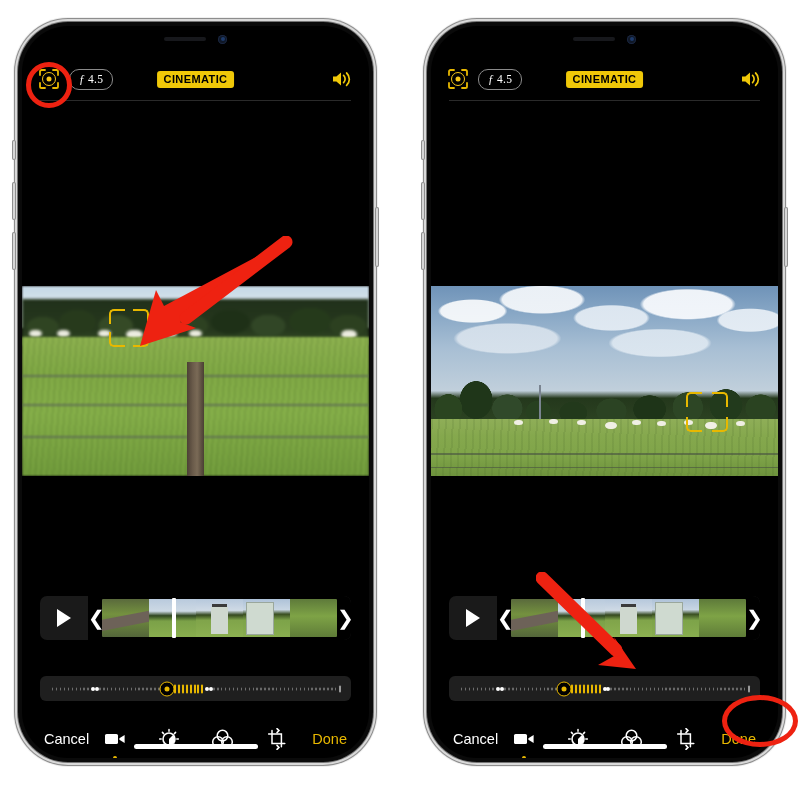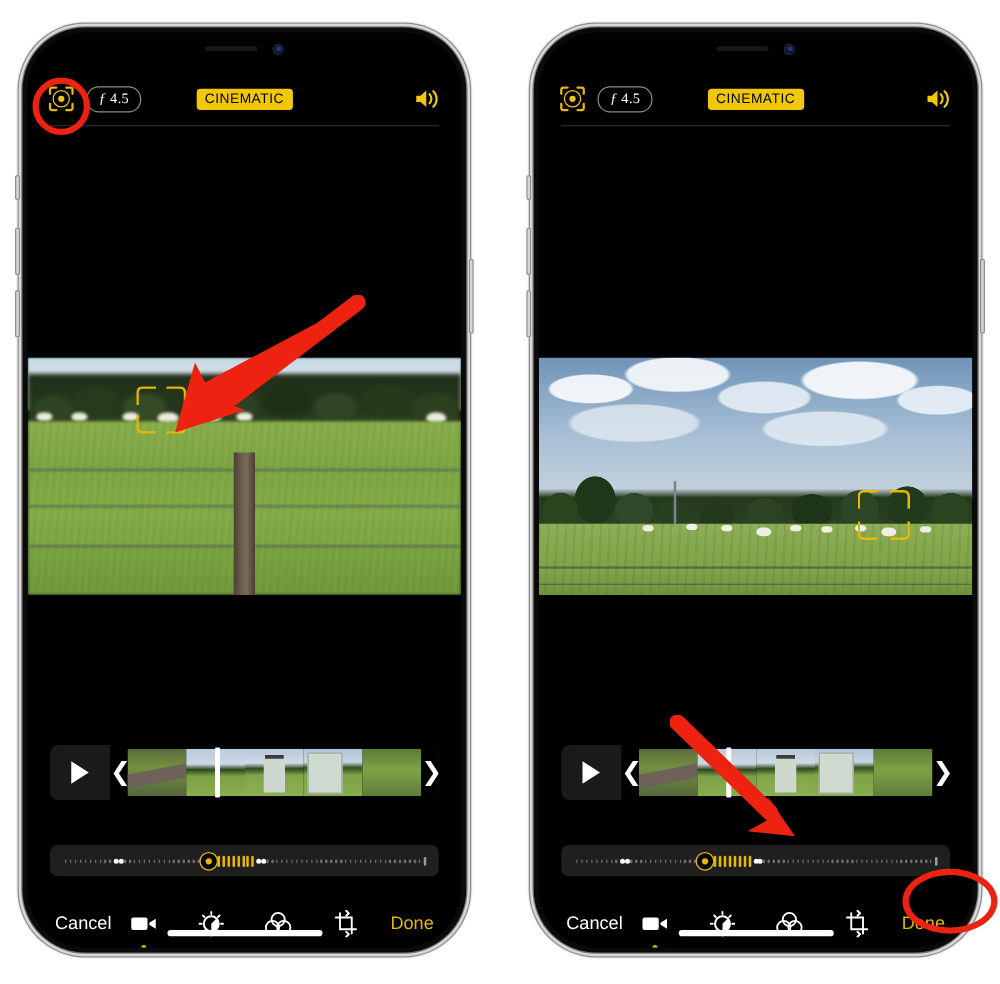--- a/index.html
+++ b/index.html
@@ -63,21 +63,21 @@
 
   .fstop{
     margin-left:9px;height:19px;border-radius:10px;
     border:1.3px solid #8a8a8a;color:#fff;font-size:11.5px;
     display:flex;align-items:center;padding:0 9px;letter-spacing:.3px;
     font-family:"Liberation Serif", serif;
   }
   .fstop i{font-style:italic;margin-right:3px;}
   .cine-badge{
     position:absolute;left:50%;transform:translateX(-50%);
-    background:#f0c808;color:#000;font-size:11px;font-weight:normal;
+    background:#f0c808;color:#000;font-size:11px;font-weight:bold;
     padding:2.5px 7px;border-radius:3px;letter-spacing:.4px;
   }
   .speaker-ic{margin-left:auto;color:#f0c808;display:flex;align-items:center;}
 
   .topdiv{position:absolute;top:74px;left:18px;right:18px;height:1px;background:#2a2a2a;}
 
   
   .photo{
     position:absolute;left:0;right:0;overflow:hidden;background:#000;
   }

